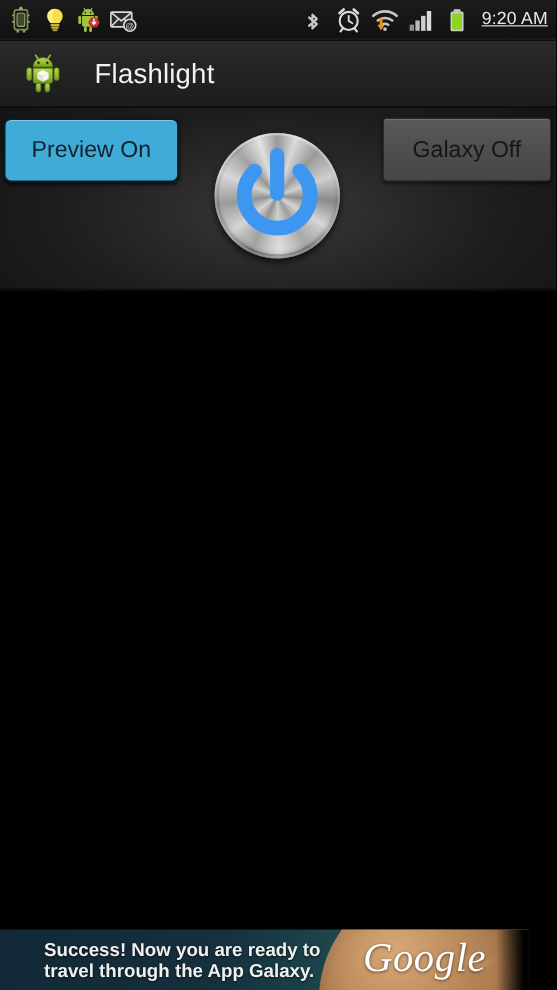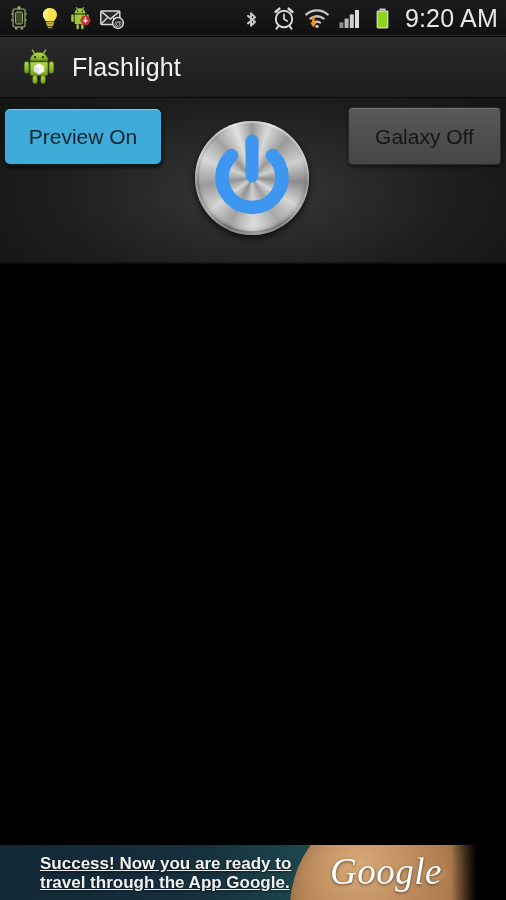--- a/index.html
+++ b/index.html
@@ -51,38 +51,40 @@
     align-items: center;
     gap: 7px;
   }
   .sb-ico {
     display: block;
     width: 26px; height: 26px;
     position: relative;
   }
   .sb-clock {
     color: #e8e8e8;
-    font-size: 25px;
+    font-size: 16px;
     letter-spacing: 0.2px;
     padding-left: 2px;
     line-height: 36px;
     font-family: "Liberation Sans", sans-serif;
+    text-decoration: underline;
   }
 
   
   .actionbar {
     position: absolute;
     left: 0; top: 37px;
     width: 506px;
     height: 61px;
     background: linear-gradient(to bottom, #2b2b2b 0%, #242424 40%, #1c1c1c 100%);
     border-bottom: 1px solid #0b0b0b;
     box-sizing: border-box;
     display: flex;
     align-items: center;
+    gap: 14px;
   }
   .actionbar .app-icon {
     width: 38px; height: 38px;
     margin-left: 20px;
     flex: 0 0 auto;
     position: relative;
   }
   .actionbar .app-title {
     color: #f2f2f2;
     font-size: 25px;
@@ -228,21 +230,20 @@
     position: absolute;
     left: 40px;
     top: 9px;
     width: 270px;
     color: #f0f0f0;
     font-size: 17px;
     line-height: 19px;
     font-weight: bold;
     text-shadow: 0 1px 2px rgba(0,0,0,0.75);
     z-index: 4;
-    text-decoration: underline;
   }
   .ad-text .l2 { display: block; }
   .ad-google {
     position: absolute;
     left: 330px;
     top: 7px;
     z-index: 5;
     color: #ffffff;
     font-family: "Liberation Serif", serif;
     font-size: 37px;
@@ -420,19 +421,19 @@
 
     <div class="btn btn-off">Galaxy Off</div>
   </div>
 
   <div class="body-black"></div>
 
   <div class="ad">
     <div class="ad-planet"></div>
     <div class="ad-text">
       <span class="l1">Success! Now you are ready to</span>
-      <span class="l2">travel through the App Google.</span>
+      <span class="l2">travel through the App Galaxy.</span>
     </div>
     <div class="ad-google">Google</div>
     <div class="ad-fade-right"></div>
   </div>
 
 </div>
 
 </body></html>

